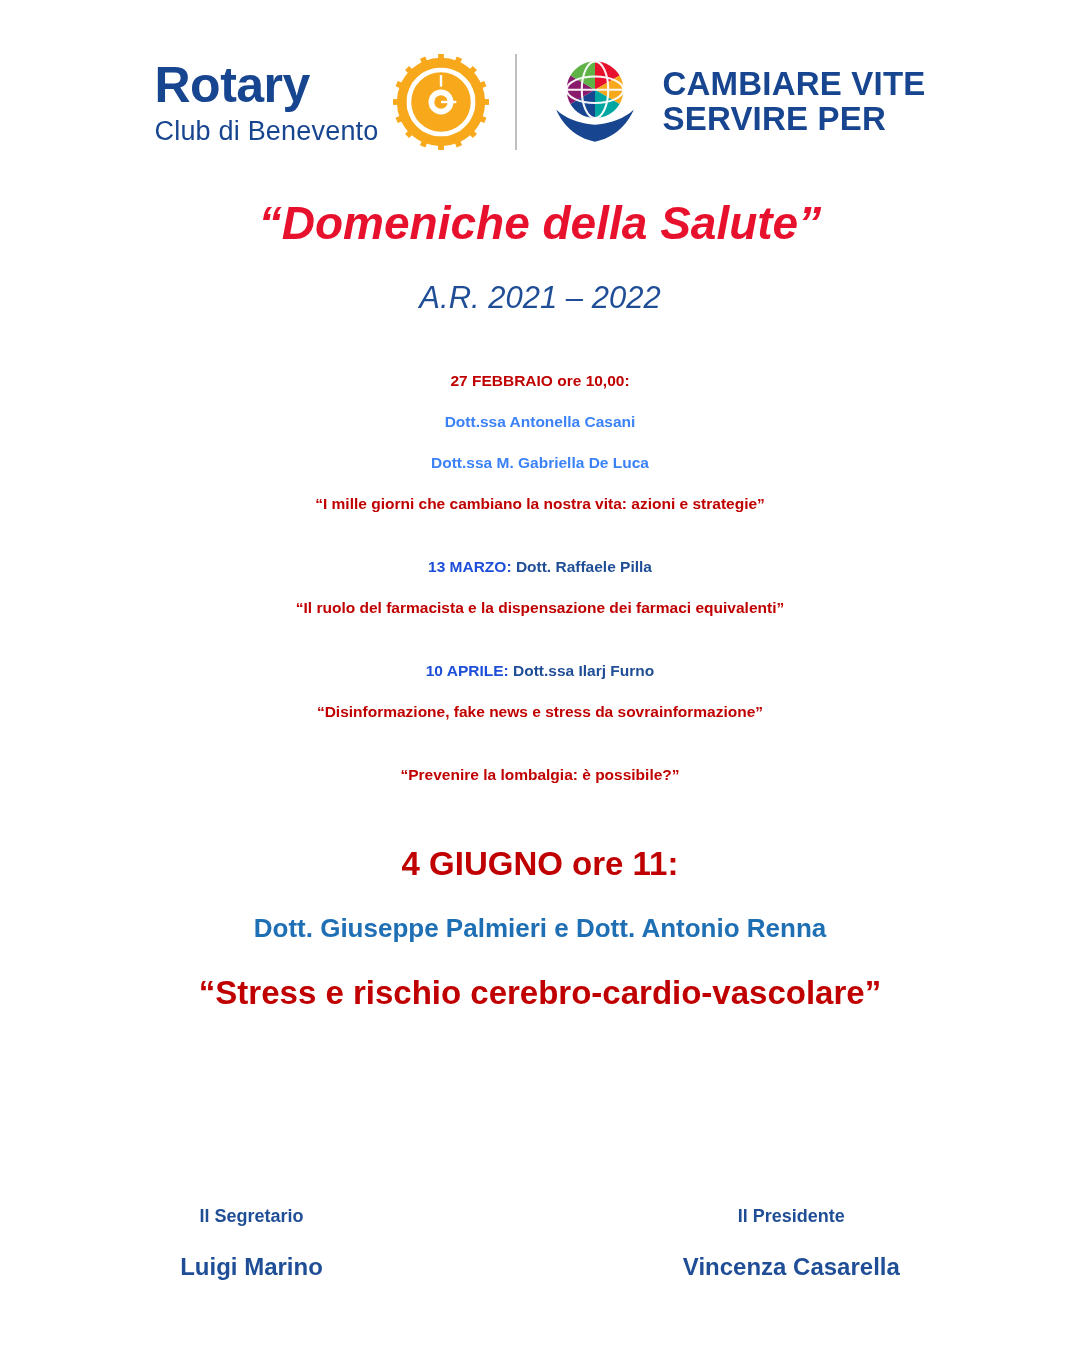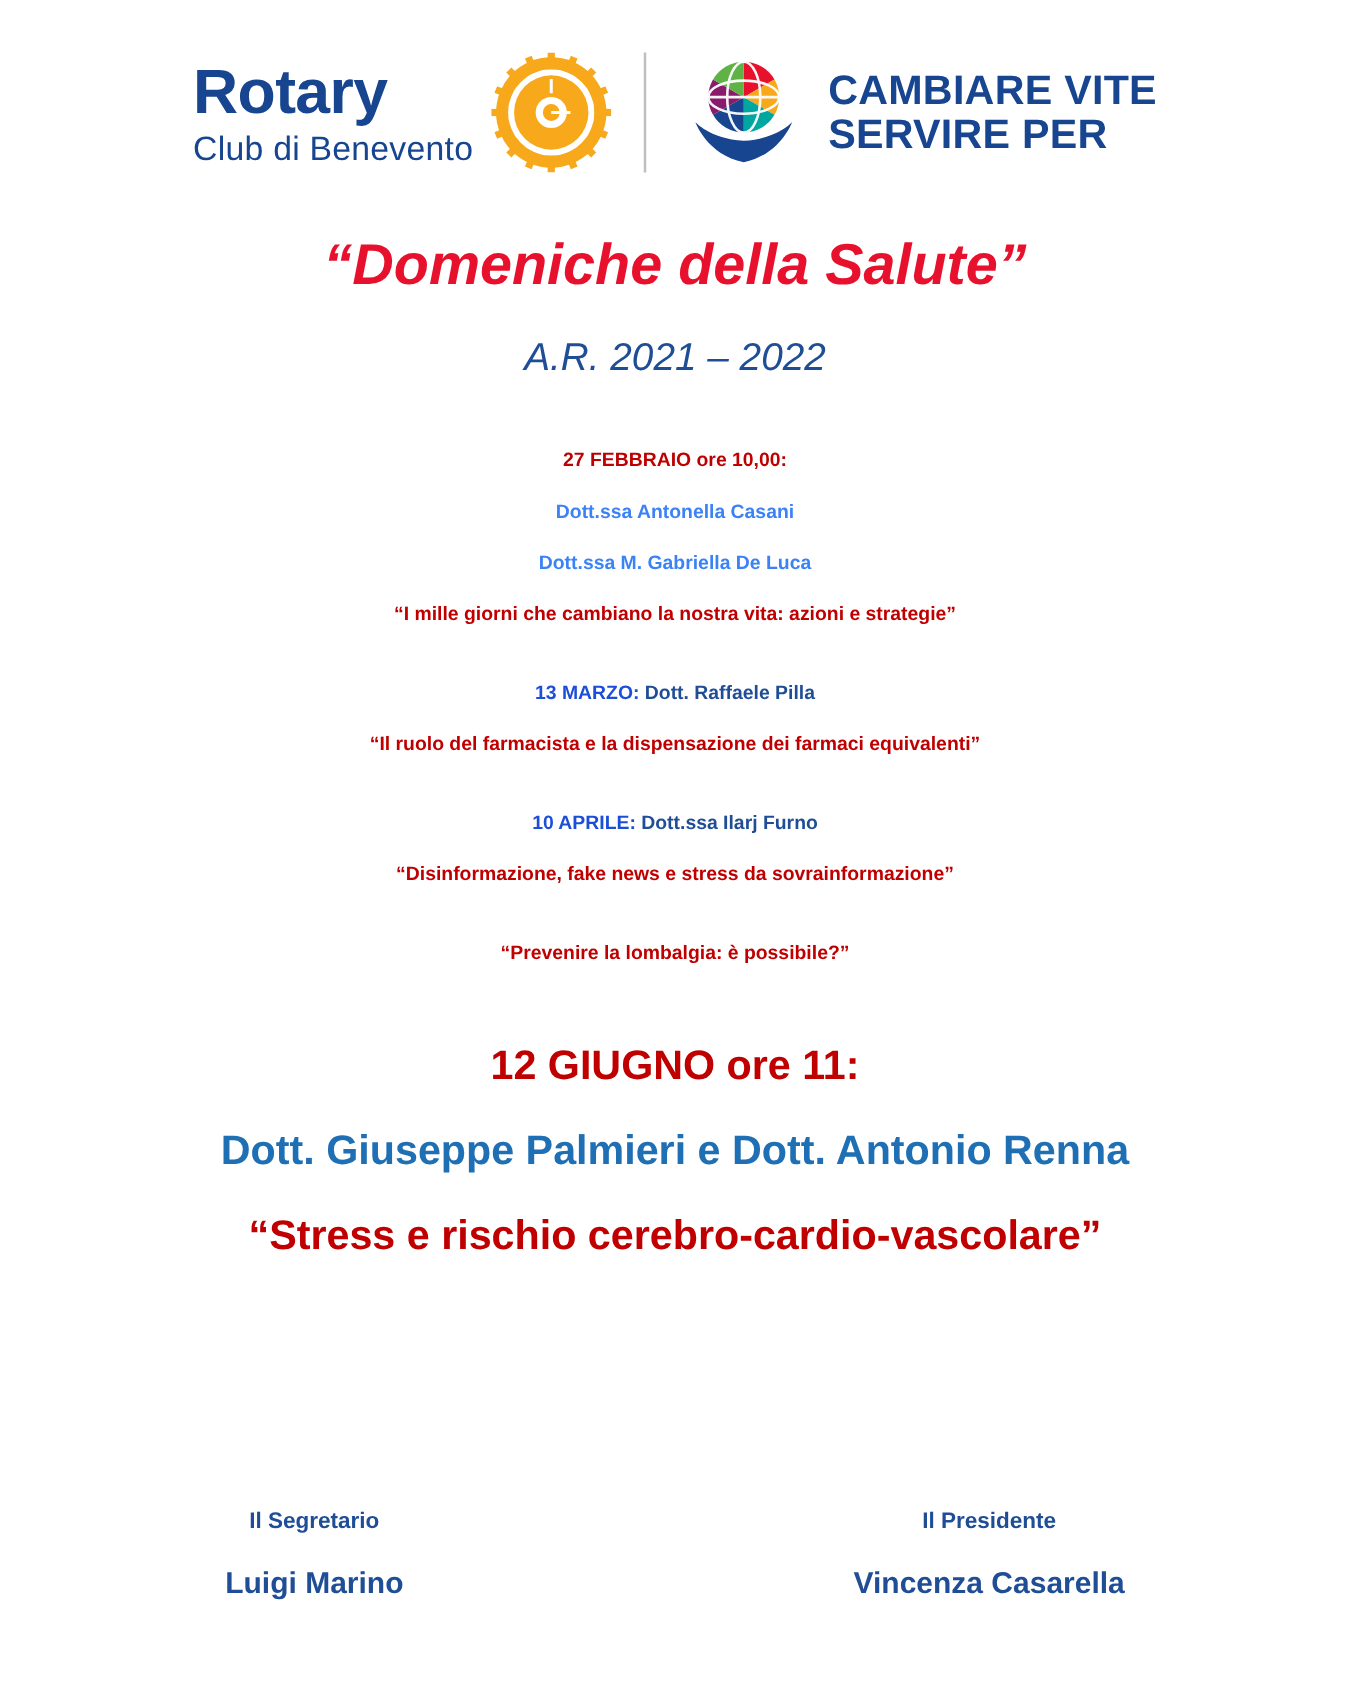--- a/index.html
+++ b/index.html
@@ -15,21 +15,21 @@
     position: relative;
     overflow: hidden;
   }
 
   
   .header {
     display: flex;
     align-items: center;
     justify-content: center;
     gap: 0;
-    padding-top: 42px;
+    padding-top: 54px;
   }
   .rotary-lockup {
     display: flex;
     align-items: center;
     gap: 14px;
   }
   .rotary-words {
     display: flex;
     flex-direction: column;
     align-items: flex-start;
@@ -124,21 +124,21 @@
     margin-top: 62px;
   }
   .hl-date {
     color: #c00000;
     font-size: 33px;
     font-weight: bold;
     margin-bottom: 30px;
   }
   .hl-speakers {
     color: #1f6fb5;
-    font-size: 33px;
+    font-size: 26px;
     font-weight: bold;
     margin-bottom: 30px;
   }
   .hl-topic {
     color: #c00000;
     font-size: 33px;
     font-weight: bold;
   }
 
   
@@ -267,21 +267,21 @@
     <div class="line red">“Disinformazione, fake news e stress da sovrainformazione”</div>
   </div>
 
   <div class="entry">
     <div class="line red">“Prevenire la lombalgia: è possibile?”</div>
   </div>
 
 </div>
 
 <div class="highlight">
-  <div class="hl-date">12 GIUGNO ore 11:</div>
+  <div class="hl-date">4 GIUGNO ore 11:</div>
   <div class="hl-speakers">Dott. Giuseppe Palmieri e Dott. Antonio Renna</div>
   <div class="hl-topic">“Stress e rischio cerebro-cardio-vascolare”</div>
 </div>
 
 <div class="signatures">
   <div class="sig">
     <div class="sig-role">Il Segretario</div>
     <div class="sig-name">Luigi Marino</div>
   </div>
   <div class="sig">

